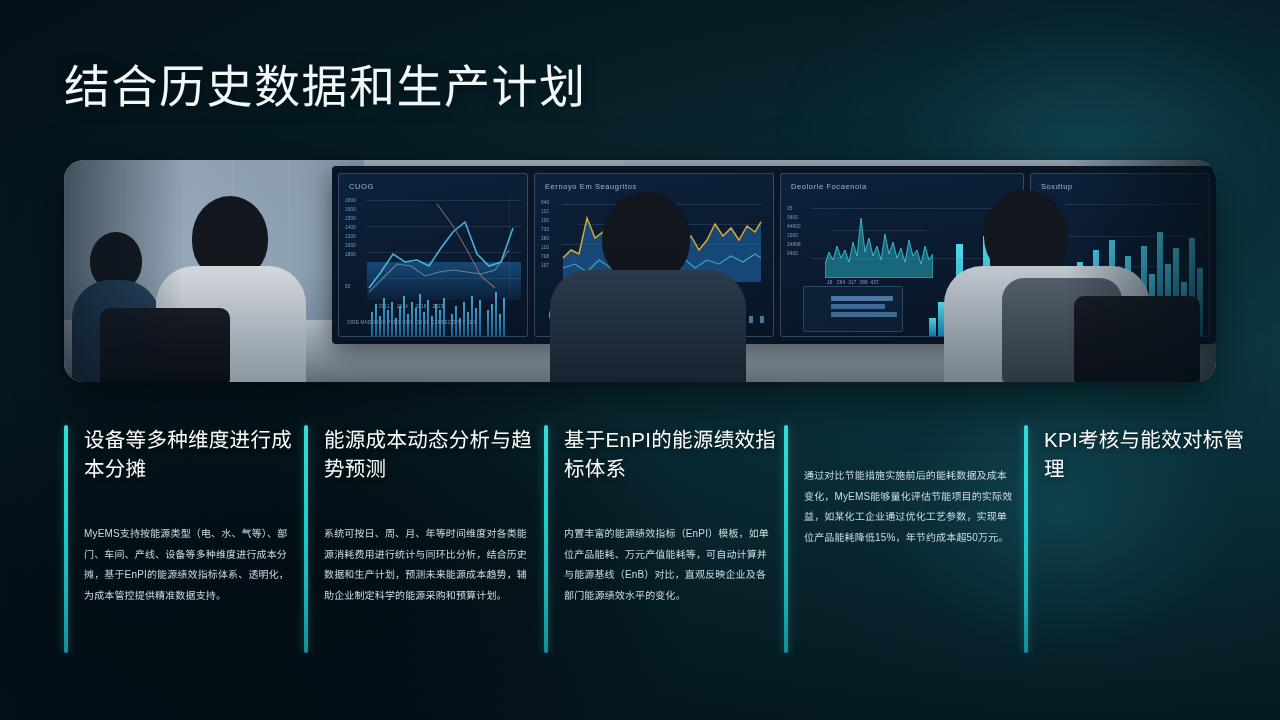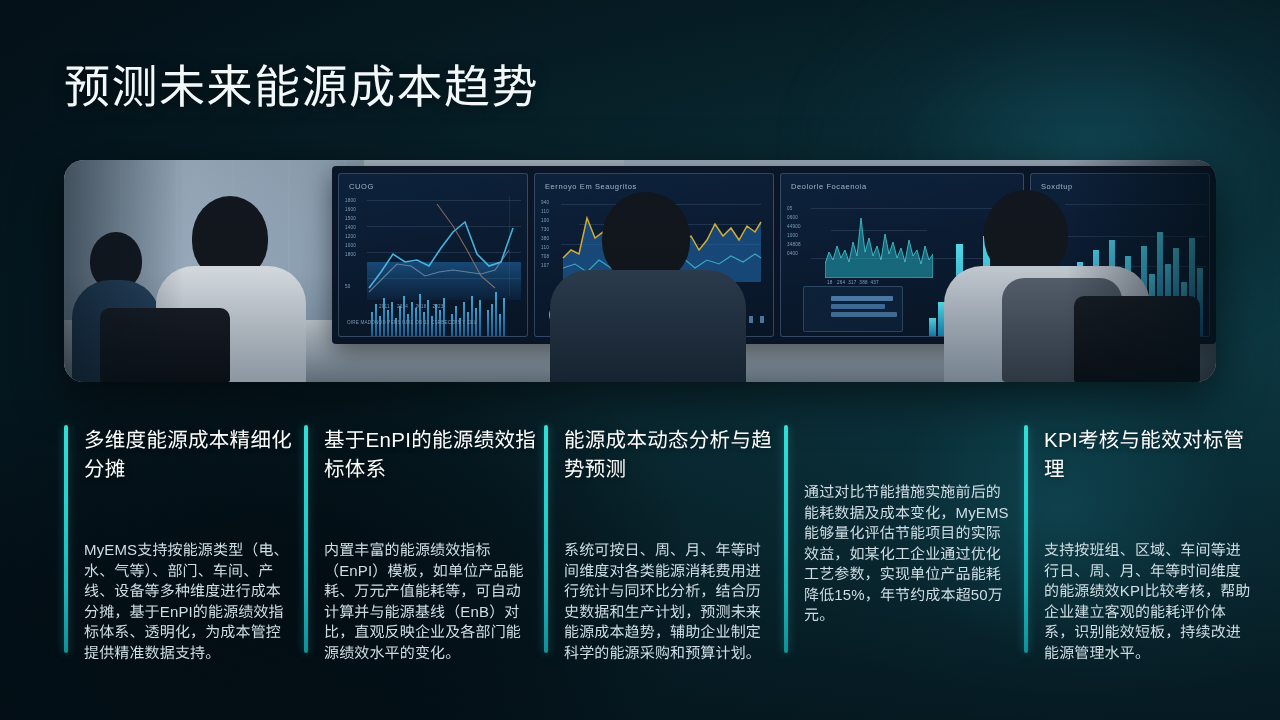--- a/index.html
+++ b/index.html
@@ -152,35 +152,35 @@
     position:absolute; left:0; top:0; width:4px; height:228px; border-radius:2px;
     background:linear-gradient(180deg,#2fe0d8 0%,#1fd0cd 40%,#17b6bb 72%,#0f8f9b 100%);
     box-shadow:0 0 10px rgba(45,215,210,.35);
   }
   .feature-title{
     font-size:20.5px; line-height:29px; font-weight:400; color:#ffffff;
     letter-spacing:.3px; margin-bottom:0;
     text-shadow:0 1px 6px rgba(0,0,0,.4);
   }
   .feature-desc{
-    margin-top:57px;
-    font-size:15px; line-height:20.5px; color:#cfdde4;
+    margin-top:41px;
+    font-size:10px; line-height:20.5px; color:#cfdde4;
     letter-spacing:.15px; max-width:212px;
   }
 </style>
 </head>
 <body>
 
 <div id="bg-base"></div>
 <div id="bg-glow-tr"></div>
 <div id="bg-glow-mr"></div>
 <div id="bg-dark-bl"></div>
 <div id="bg-vignette"></div>
 
-<h1 id="page-title">预测未来能源成本趋势</h1>
+<h1 id="page-title">结合历史数据和生产计划</h1>
 
 <div id="hero">
 
   <div id="office"></div>
   <div id="office-glass"></div>
   <div id="office-wall-r"></div>
   <div id="speaker"></div>
   <div id="plant"></div>
   <div id="plant-pot"></div>
   <div id="desk"></div>
@@ -331,39 +331,38 @@
 
   <div id="hero-tint"></div>
   <div id="hero-left-fade"></div>
   <div id="hero-right-fade"></div>
 </div>
 
 <div id="features">
 
   <div class="feature">
     <div class="accent-bar"></div>
-    <div class="feature-title">多维度能源成本精细化分摊</div>
+    <div class="feature-title">设备等多种维度进行成本分摊</div>
     <div class="feature-desc">MyEMS支持按能源类型（电、水、气等）、部门、车间、产线、设备等多种维度进行成本分摊，基于EnPI的能源绩效指标体系、透明化，为成本管控提供精准数据支持。</div>
+  </div>
+
+  <div class="feature">
+    <div class="accent-bar"></div>
+    <div class="feature-title">能源成本动态分析与趋势预测</div>
+    <div class="feature-desc">系统可按日、周、月、年等时间维度对各类能源消耗费用进行统计与同环比分析，结合历史数据和生产计划，预测未来能源成本趋势，辅助企业制定科学的能源采购和预算计划。</div>
   </div>
 
   <div class="feature">
     <div class="accent-bar"></div>
     <div class="feature-title">基于EnPI的能源绩效指标体系</div>
     <div class="feature-desc">内置丰富的能源绩效指标（EnPI）模板，如单位产品能耗、万元产值能耗等，可自动计算并与能源基线（EnB）对比，直观反映企业及各部门能源绩效水平的变化。</div>
   </div>
 
   <div class="feature">
     <div class="accent-bar"></div>
-    <div class="feature-title">能源成本动态分析与趋势预测</div>
-    <div class="feature-desc">系统可按日、周、月、年等时间维度对各类能源消耗费用进行统计与同环比分析，结合历史数据和生产计划，预测未来能源成本趋势，辅助企业制定科学的能源采购和预算计划。</div>
-  </div>
-
-  <div class="feature">
-    <div class="accent-bar"></div>
     <div class="feature-desc">通过对比节能措施实施前后的能耗数据及成本变化，MyEMS能够量化评估节能项目的实际效益，如某化工企业通过优化工艺参数，实现单位产品能耗降低15%，年节约成本超50万元。</div>
   </div>
 
   <div class="feature">
     <div class="accent-bar"></div>
     <div class="feature-title">KPI考核与能效对标管理</div>
-    <div class="feature-desc">支持按班组、区域、车间等进行日、周、月、年等时间维度的能源绩效KPI比较考核，帮助企业建立客观的能耗评价体系，识别能效短板，持续改进能源管理水平。</div>
   </div>
 </div>
 
 </body></html>

